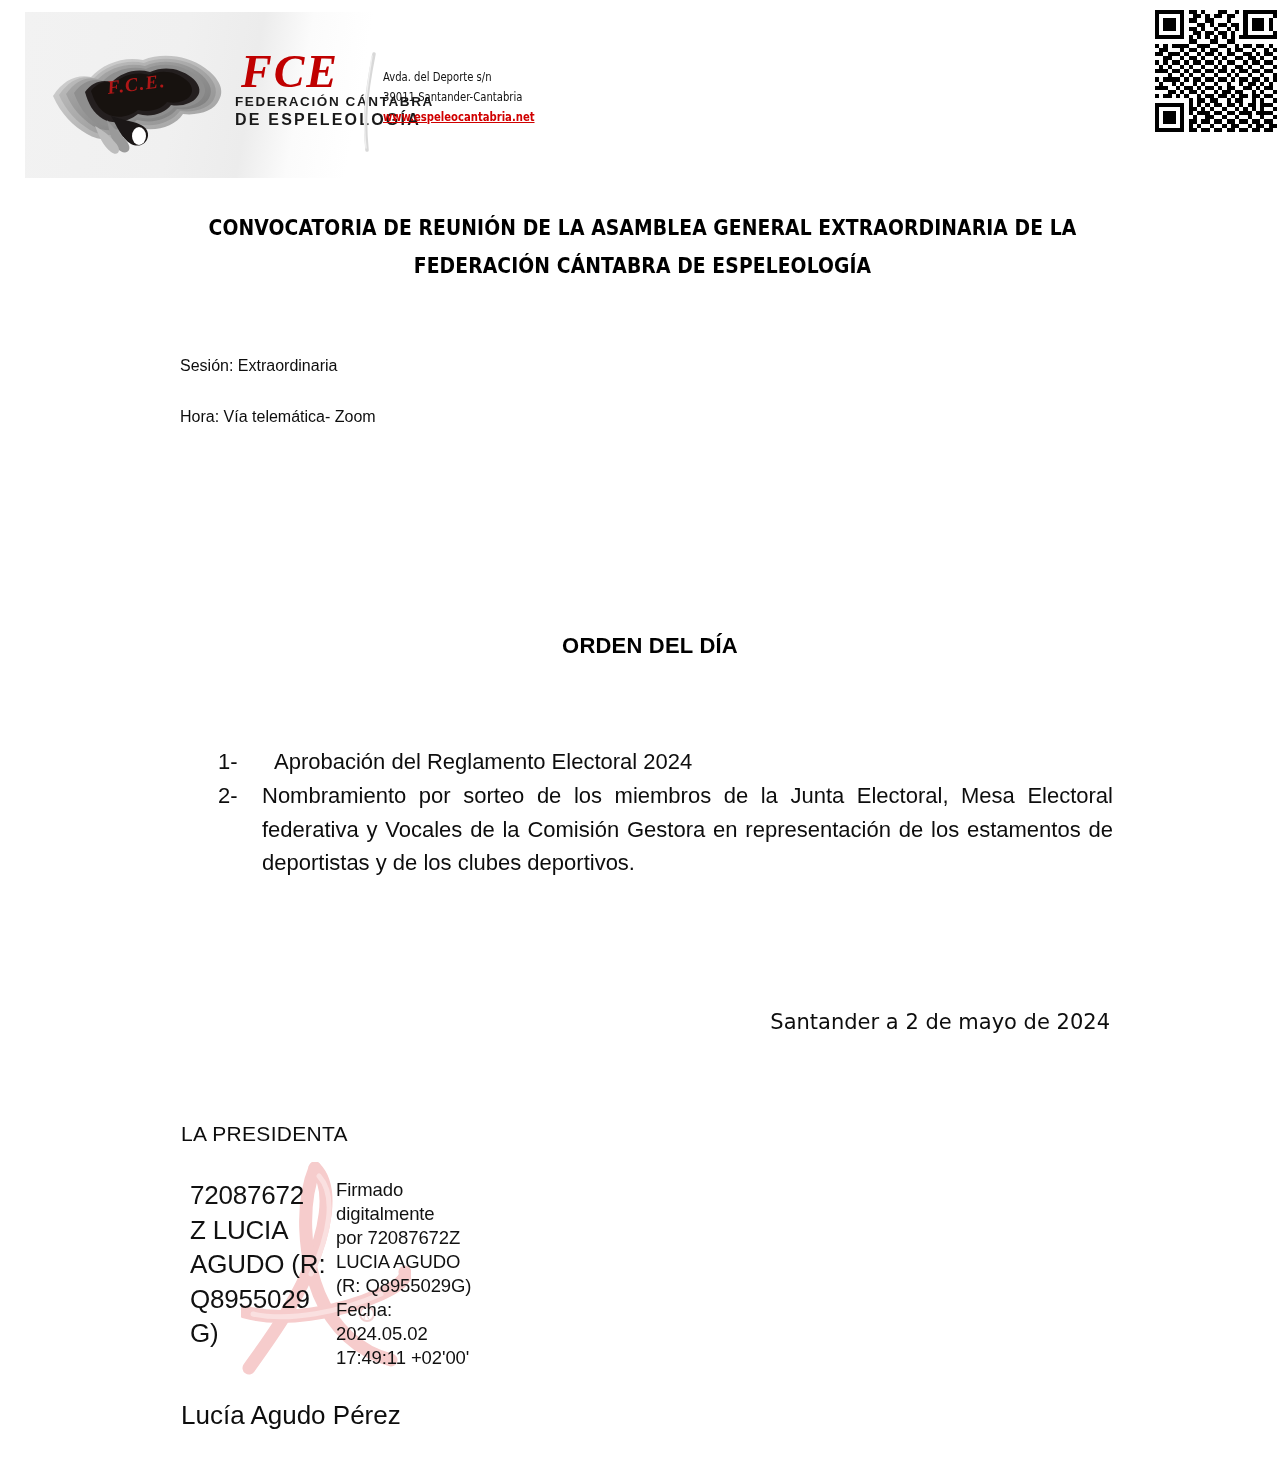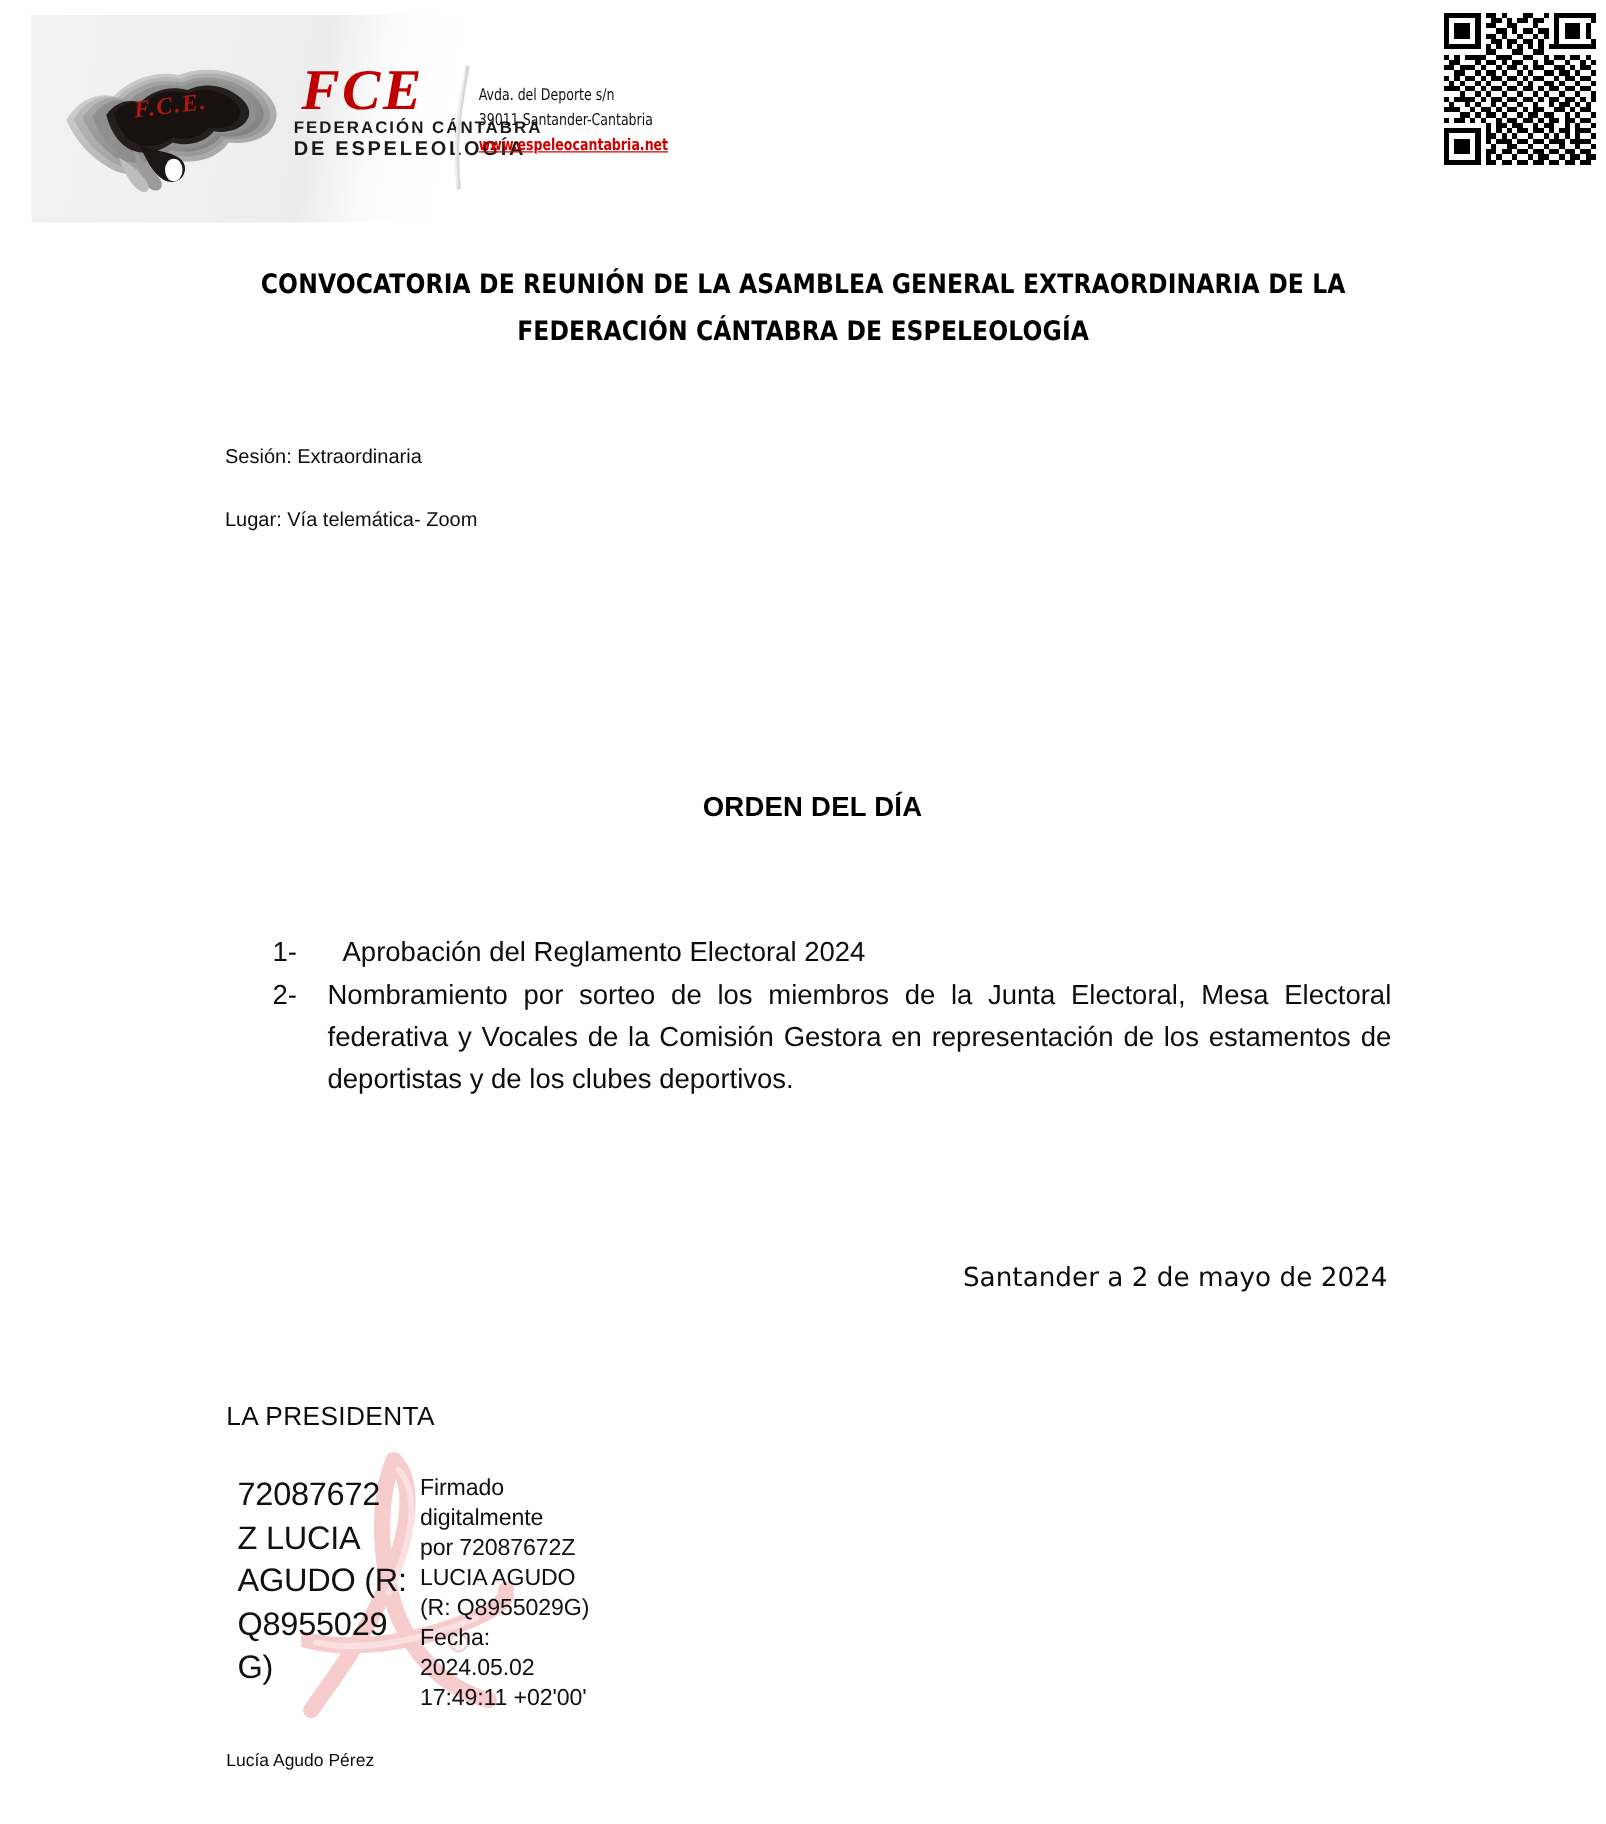--- a/index.html
+++ b/index.html
@@ -227,21 +227,21 @@
     width: 170px;
     font-size: 18.5px;
     line-height: 1.3;
     color: #111111;
     letter-spacing: -0.1px;
   }
   #signer-name {
     position: absolute;
     left: 181px;
     top: 1400px;
-    font-size: 14px;
+    font-size: 26px;
     color: #0d0d0d;
   }
 </style>
 </head>
 <body>
 
 <div id="page">
 
   <div id="letterhead">
 
@@ -763,21 +763,21 @@
       </g>
   </svg>
 
   <div id="doc-title">
     <div>CONVOCATORIA DE REUNIÓN DE LA ASAMBLEA GENERAL EXTRAORDINARIA DE LA</div>
     <div>FEDERACIÓN CÁNTABRA DE ESPELEOLOGÍA</div>
   </div>
 
   <div id="details">
     <div class="detail-line">Sesión: Extraordinaria</div>
-    <div class="detail-line">Lugar: Vía telemática- Zoom</div>
+    <div class="detail-line">Hora: Vía telemática- Zoom</div>
   </div>
 
   <div id="agenda-heading">ORDEN DEL DÍA</div>
 
   <div id="agenda-list">
     <div class="agenda-item">
       <span class="agenda-marker">1-</span>
       <span class="agenda-text single">Aprobación del Reglamento Electoral 2024</span>
     </div>
     <div class="agenda-item">

